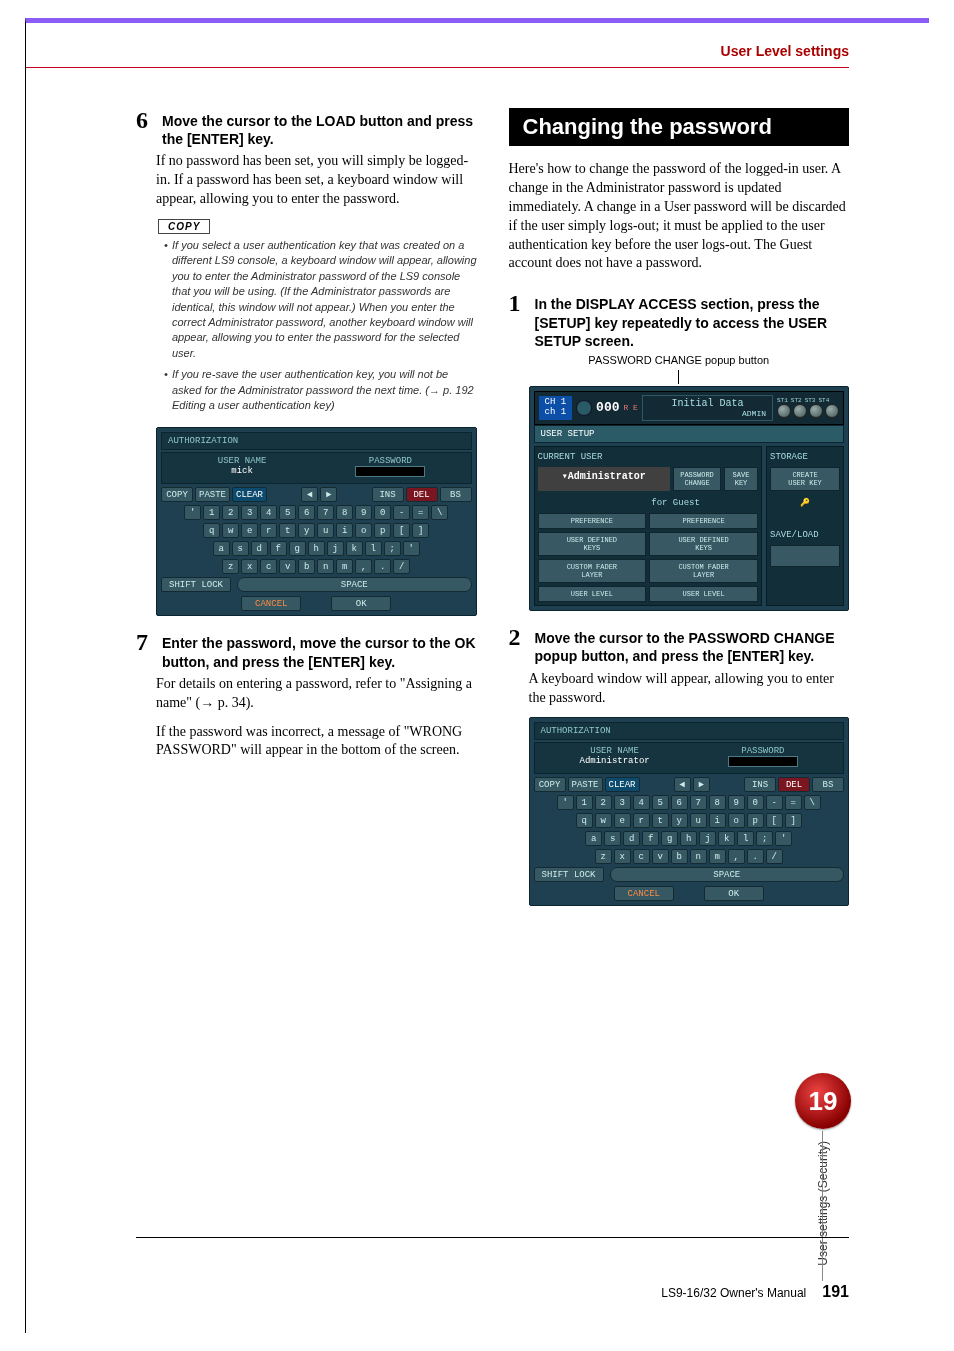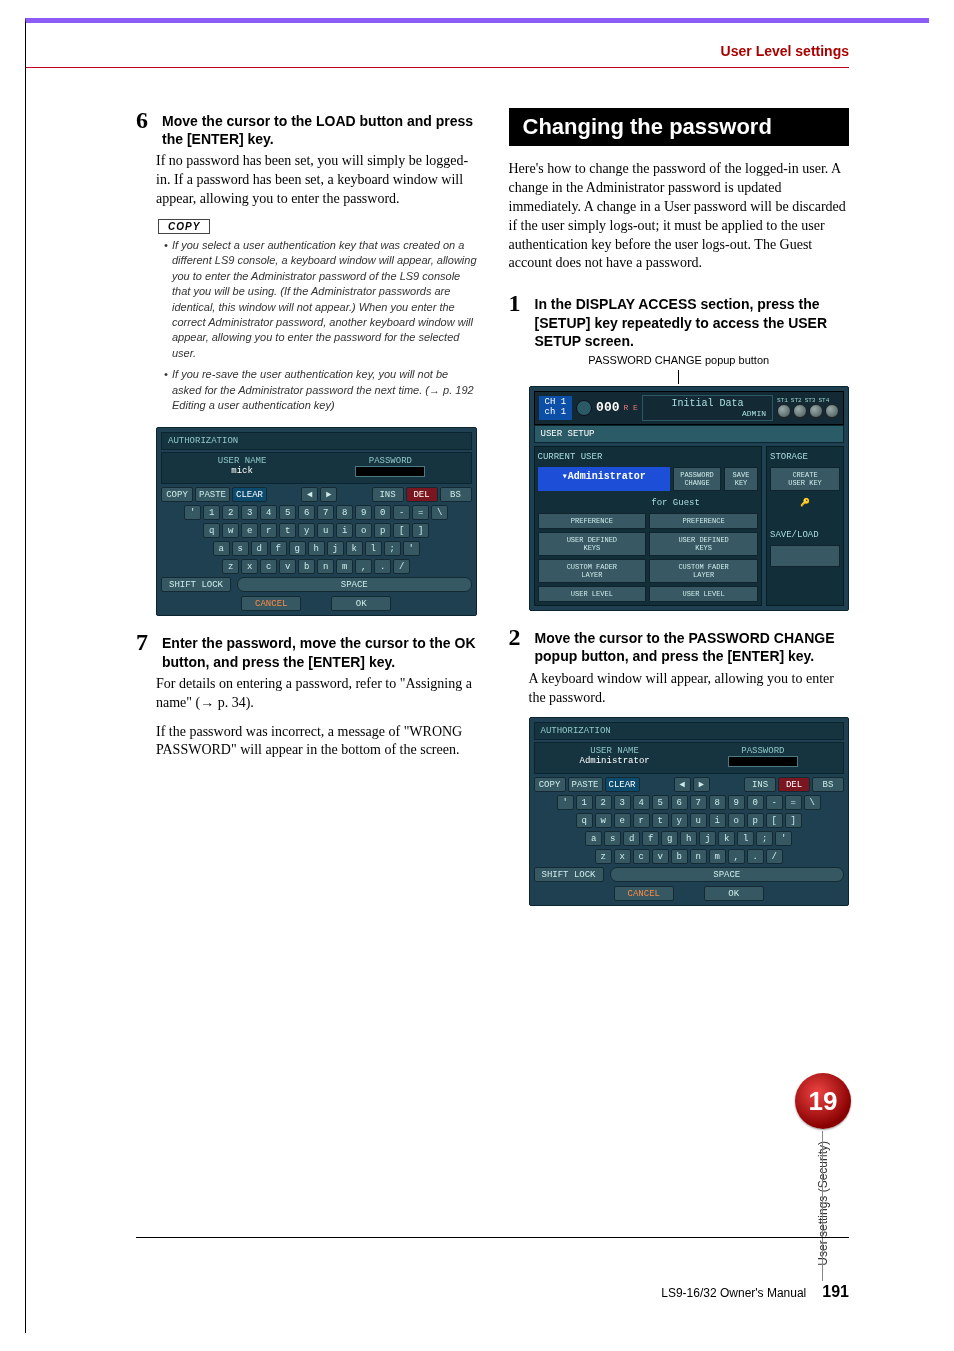--- a/index.html
+++ b/index.html
@@ -182,21 +182,21 @@
   flex:1;
   background:#122e39;
   border:1px solid #081c24;
   padding:3px;
   display:flex; flex-direction:column; gap:3px;
   font-size:8px;
 }
 .setup-col.narrow { flex:0 0 78px; }
 .panel-lbl { color:#a9dde0; font-size:9px; padding:2px 0; }
 .admin-box{
-  background:#1d4ed8; color:#fff; padding:3px 4px;
+  background:#404040; color:#fff; padding:3px 4px;
   font-weight:bold; font-size:10px;
   display:flex; justify-content:center;
 }
 .mini-btn{
   background:#385964; border:1px solid #10242d;
   color:#cfeceb; text-align:center;
   font-size:8px; line-height:1.15; padding:3px 2px;
 }
 .mini-btn.tiny{font-size:7px;}
 .chapter-tab {

